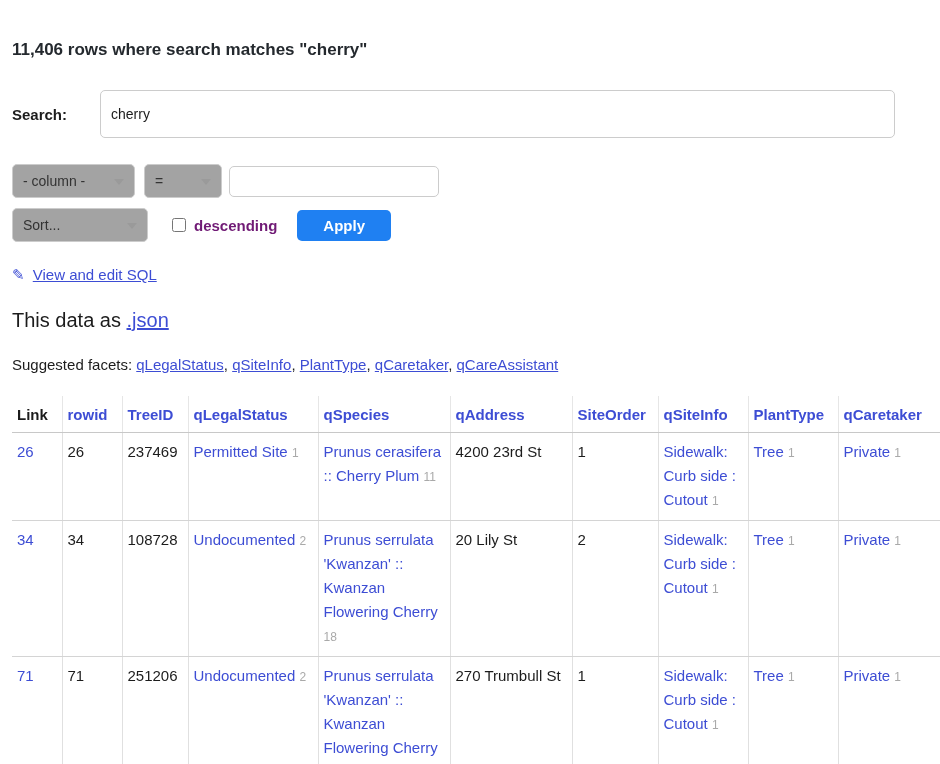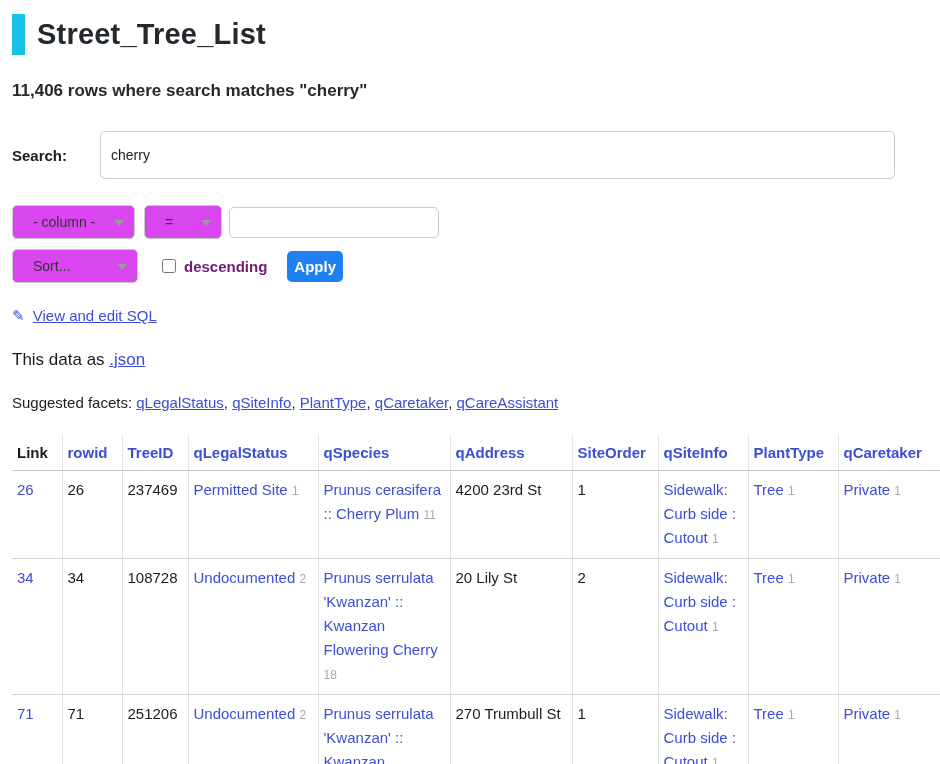--- a/index.html
+++ b/index.html
@@ -20,50 +20,50 @@
   .search-row label { font-weight: bold; font-size: 15px; width: 88px; flex: none; }
   .search-row input {
     flex: 1; height: 48px; max-width: 795px;
     border: 1px solid #ccc; border-radius: 5px; padding: 0 10px;
     font-family: "Liberation Sans", sans-serif; font-size: 14px; color: #1c1c1c; outline: none;
   }
   
   .filter-row { display: flex; align-items: center; margin-bottom: 10px; }
   .sort-row { display: flex; align-items: center; margin-bottom: 24px; }
   .fake-select {
-    position: relative; height: 34px; background: #d946ef;
+    position: relative; height: 34px; background: #a3a3a3;
     border: 1px solid #ccc; border-radius: 5px;
-    display: flex; align-items: center; padding: 0 26px 0 20px;
+    display: flex; align-items: center; padding: 0 26px 0 10px;
     font-size: 14px; color: #333; cursor: default; user-select: none;
   }
   .fake-select .chev {
     position: absolute; right: 10px; top: 50%; margin-top: -2px;
     width: 0; height: 0; border-left: 5px solid transparent;
     border-right: 5px solid transparent; border-top: 6px solid #9a9a9a;
   }
   .sel-column { width: 123px; margin-right: 9px; }
   .sel-op { width: 78px; margin-right: 7px; }
-  .sel-sort { width: 126px; margin-right: 24px; }
+  .sel-sort { width: 136px; margin-right: 24px; }
   .filter-value {
     width: 210px; height: 31px; border: 1px solid #ccc; border-radius: 5px;
     padding: 0 10px; font-family: "Liberation Sans", sans-serif; font-size: 14px; outline: none;
   }
   .sort-row input[type=checkbox] { width: 14px; height: 14px; margin-right: 8px; accent-color: #f8f8f8; }
   .desc-label { font-weight: bold; font-size: 15px; color: #701a75; margin-right: 20px; }
   .apply-btn {
     background: #1F80F2; color: #fff; font-weight: bold; font-size: 15px;
-    border: none; border-radius: 5px; padding: 7px 7px; cursor: pointer;
+    border: none; border-radius: 5px; padding: 7px 26px; cursor: pointer;
     font-family: "Liberation Sans", sans-serif;
   }
   
   a { color: #3d4dd4; text-decoration: none; cursor: pointer; }
   .u { text-decoration: underline; }
   .sql-line { margin-bottom: 25px; font-size: 15px; }
   .sql-line .pencil { color: #3d4dd4; margin-right: 4px; font-size: 15px; }
-  .json-line { margin-bottom: 24px; font-size: 17px; color: #1c1c1c; }
+  .json-line { margin-bottom: 24px; font-size: 20px; color: #1c1c1c; }
   .facets-line { margin-bottom: 23px; font-size: 15px; color: #1c1c1c; }
   .facet-item:not(:last-child)::after { content: ", "; color: #1c1c1c; }
   
   table { border-collapse: collapse; table-layout: fixed; width: 928px; }
   th, td {
     text-align: left; vertical-align: top; font-size: 15px;
     padding: 7px 4px 7px 5px; line-height: 24px;
     border-right: 1px solid #e0e0e0;
   }
   th:last-child, td:last-child { border-right: none; }
@@ -77,21 +77,20 @@
   col.c-link { width: 50px; } col.c-rowid { width: 60px; } col.c-treeid { width: 66px; }
   col.c-legal { width: 130px; } col.c-species { width: 132px; } col.c-addr { width: 122px; }
   col.c-siteorder { width: 86px; } col.c-siteinfo { width: 90px; } col.c-planttype { width: 90px; }
   col.c-caretaker { width: 102px; }
 </style>
 </head>
 <body>
 
 <header class="page-header">
   <span class="accent-bar"></span>
-  <h1>Street_Tree_List</h1>
 </header>
 
 <p class="summary">11,406 rows where search matches "cherry"</p>
 
 <div class="search-row">
   <label>Search:</label>
   <input type="text" value="cherry" style="">
 </div>
 
 <div class="filter-row">

